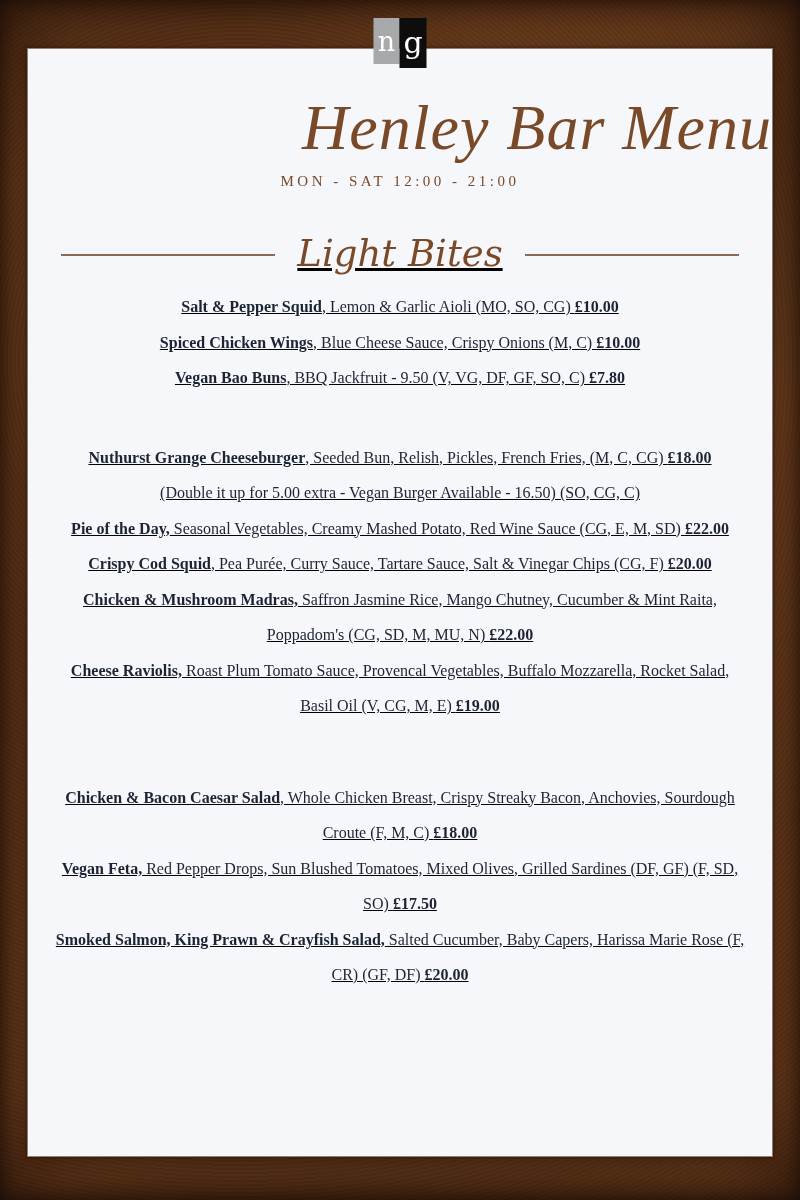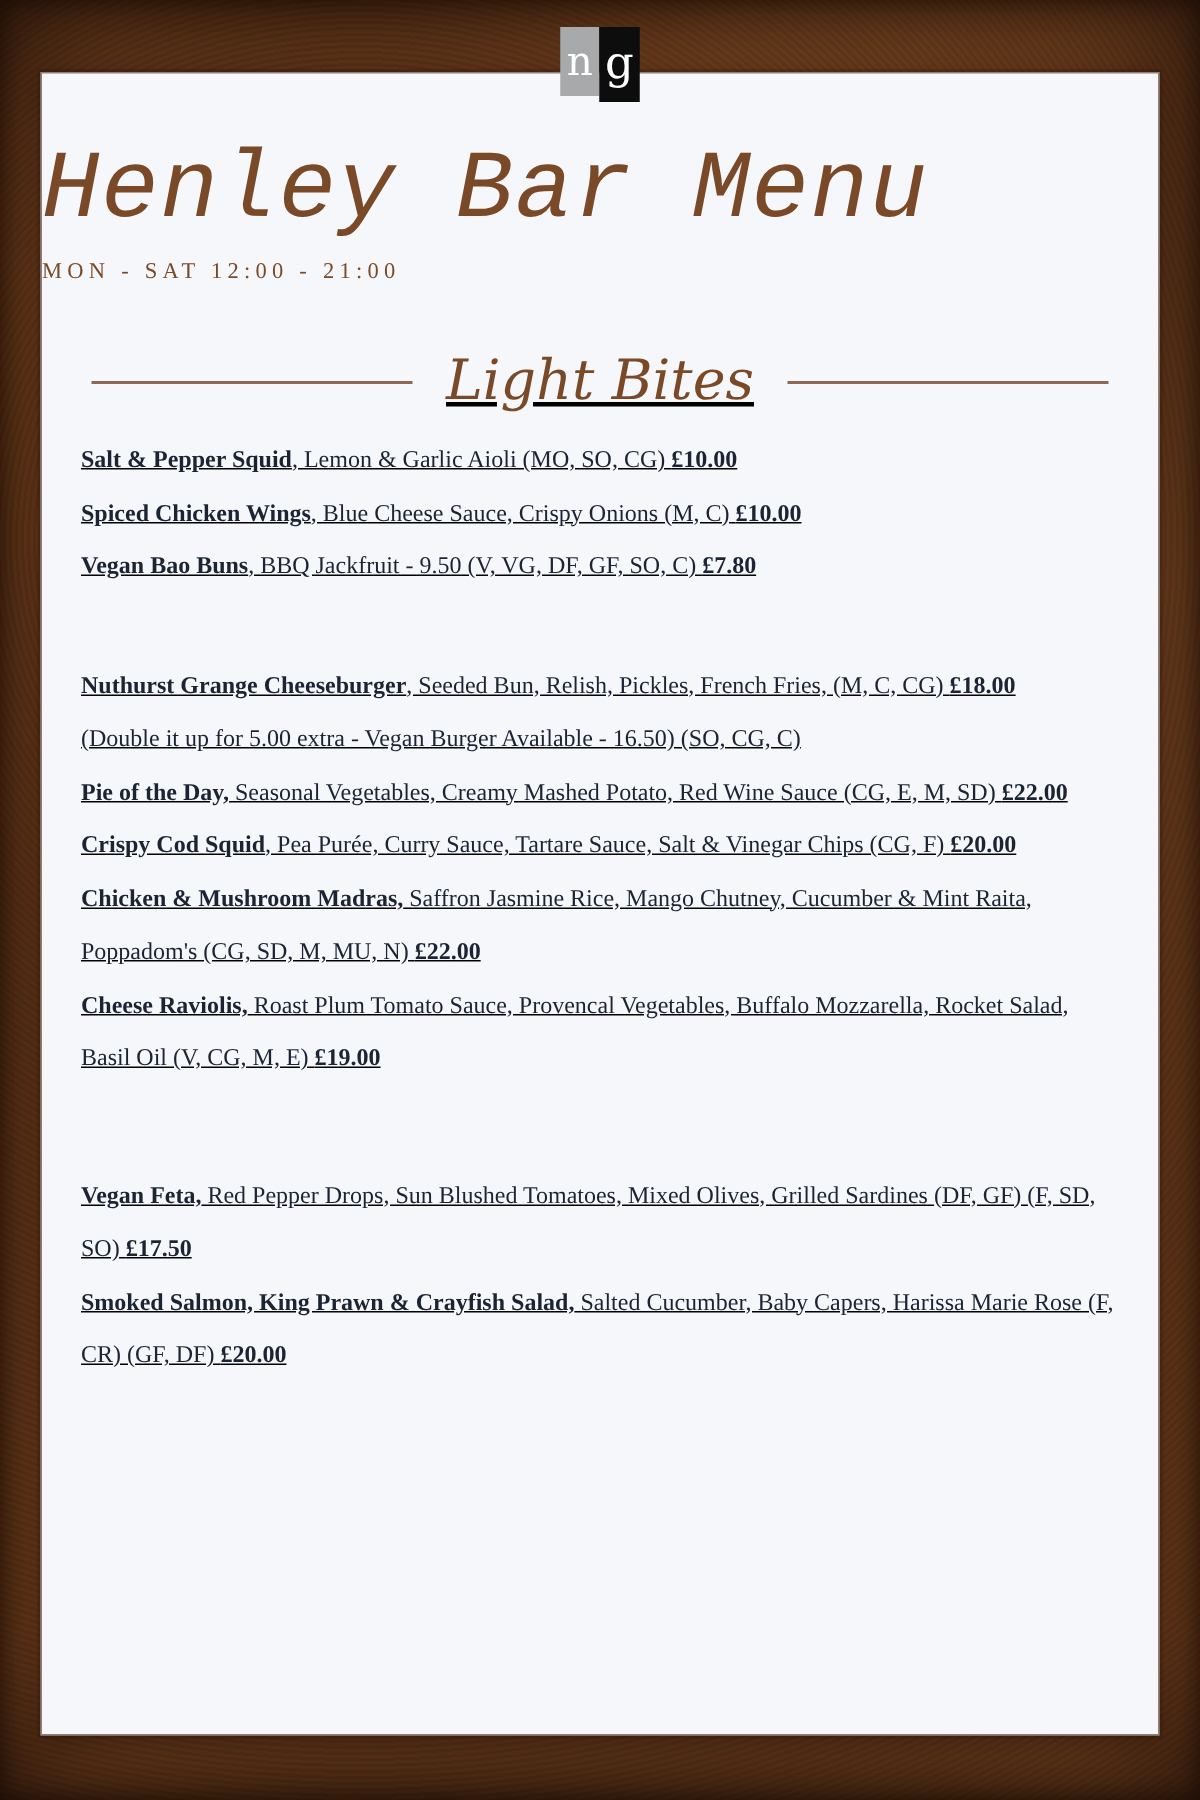--- a/index.html
+++ b/index.html
@@ -45,44 +45,44 @@
     display:flex; align-items:flex-start; z-index:5;
   }
   .logo .sq{
     width:26px; display:flex; align-items:center; justify-content:center;
     color:#fff; font-family:"DejaVu Serif", serif; font-size:27px; line-height:1;
   }
   .logo .sq.n{ background:var(--logo-gray); height:46px; }
   .logo .sq.g{ background:var(--logo-black); height:50px; width:27px; font-size:30px; }
   .card-inner{ position:relative; width:100%; height:100%; padding-top:36px; }
   .title{
-    text-align:left;
-    font-family:Liberation Mono, monospace; font-style:italic; font-weight:400;
+    text-align:right;
+    font-family:Liberation Serif, serif; font-style:italic; font-weight:400;
     font-size:64px; letter-spacing:1px; color:var(--accent);
     line-height:1.35;
   }
   .subtitle{
-    text-align:left; margin-top:2px;
+    text-align:center; margin-top:2px;
     font-family:"Liberation Serif", serif;
     font-size:15px; letter-spacing:3.5px; color:var(--accent);
   }
   .section{ margin-top:44px;text-decoration:underline; }
   .section-header{
     display:flex; align-items:center; gap:20px;
     margin:0 33px;
   }
   .section-header .line{ flex:1; height:2px; background:var(--divider); }
   .section-header .script{
     font-family:"DejaVu Serif", serif; font-style:italic; font-weight:400;
     font-size:37px; color:var(--accent); white-space:nowrap; line-height:1.1;
     padding:0 2px;
   }
   .items{
     width:692px; margin:14px auto 0;
-    color:var(--text);
+    text-align:center; color:var(--text);
     font-size:16px; line-height:35.5px;
   }
   .items p{ margin:0; }
   .items .b{ font-weight:700; }
   .section.salads{ margin-top:56px; }
   .section.salads .items{ margin-top:18px; }
 </style>
 </head>
 <body>
 
@@ -125,20 +125,21 @@
 
 
   <p><span class="b">Chicken &amp; Mushroom Madras,</span><span> Saffron Jasmine Rice, Mango Chutney, Cucumber &amp; Mint Raita, Poppadom's (CG, SD, M, MU, N) </span><span class="b">£22.00</span></p>
 
   <p><span class="b">Cheese Raviolis,</span><span> Roast Plum Tomato Sauce, Provencal Vegetables, Buffalo Mozzarella, Rocket Salad, Basil Oil (V, CG, M, E) </span><span class="b">£19.00</span></p>
 </div>
   </div>
 
   <div class="section salads">
     <div class="items">
+  <p><span class="b">Chicken &amp; Bacon Caesar Salad</span><span>, Whole Chicken Breast, Crispy Streaky Bacon, Anchovies, Sourdough Croute (F, M, C) </span><span class="b">£18.00</span></p>
 
   <p><span class="b">Vegan Feta,</span><span> Red Pepper Drops, Sun Blushed Tomatoes, Mixed Olives, Grilled Sardines (DF, GF) (F, SD, SO) </span><span class="b">£17.50</span></p>
 
   <p><span class="b">Smoked Salmon, King Prawn &amp; Crayfish Salad,</span><span> Salted Cucumber, Baby Capers, Harissa Marie Rose (F, CR) (GF, DF) </span><span class="b">£20.00</span></p>
 </div>
   </div>
 </div>
   </div>
 </div>
 

